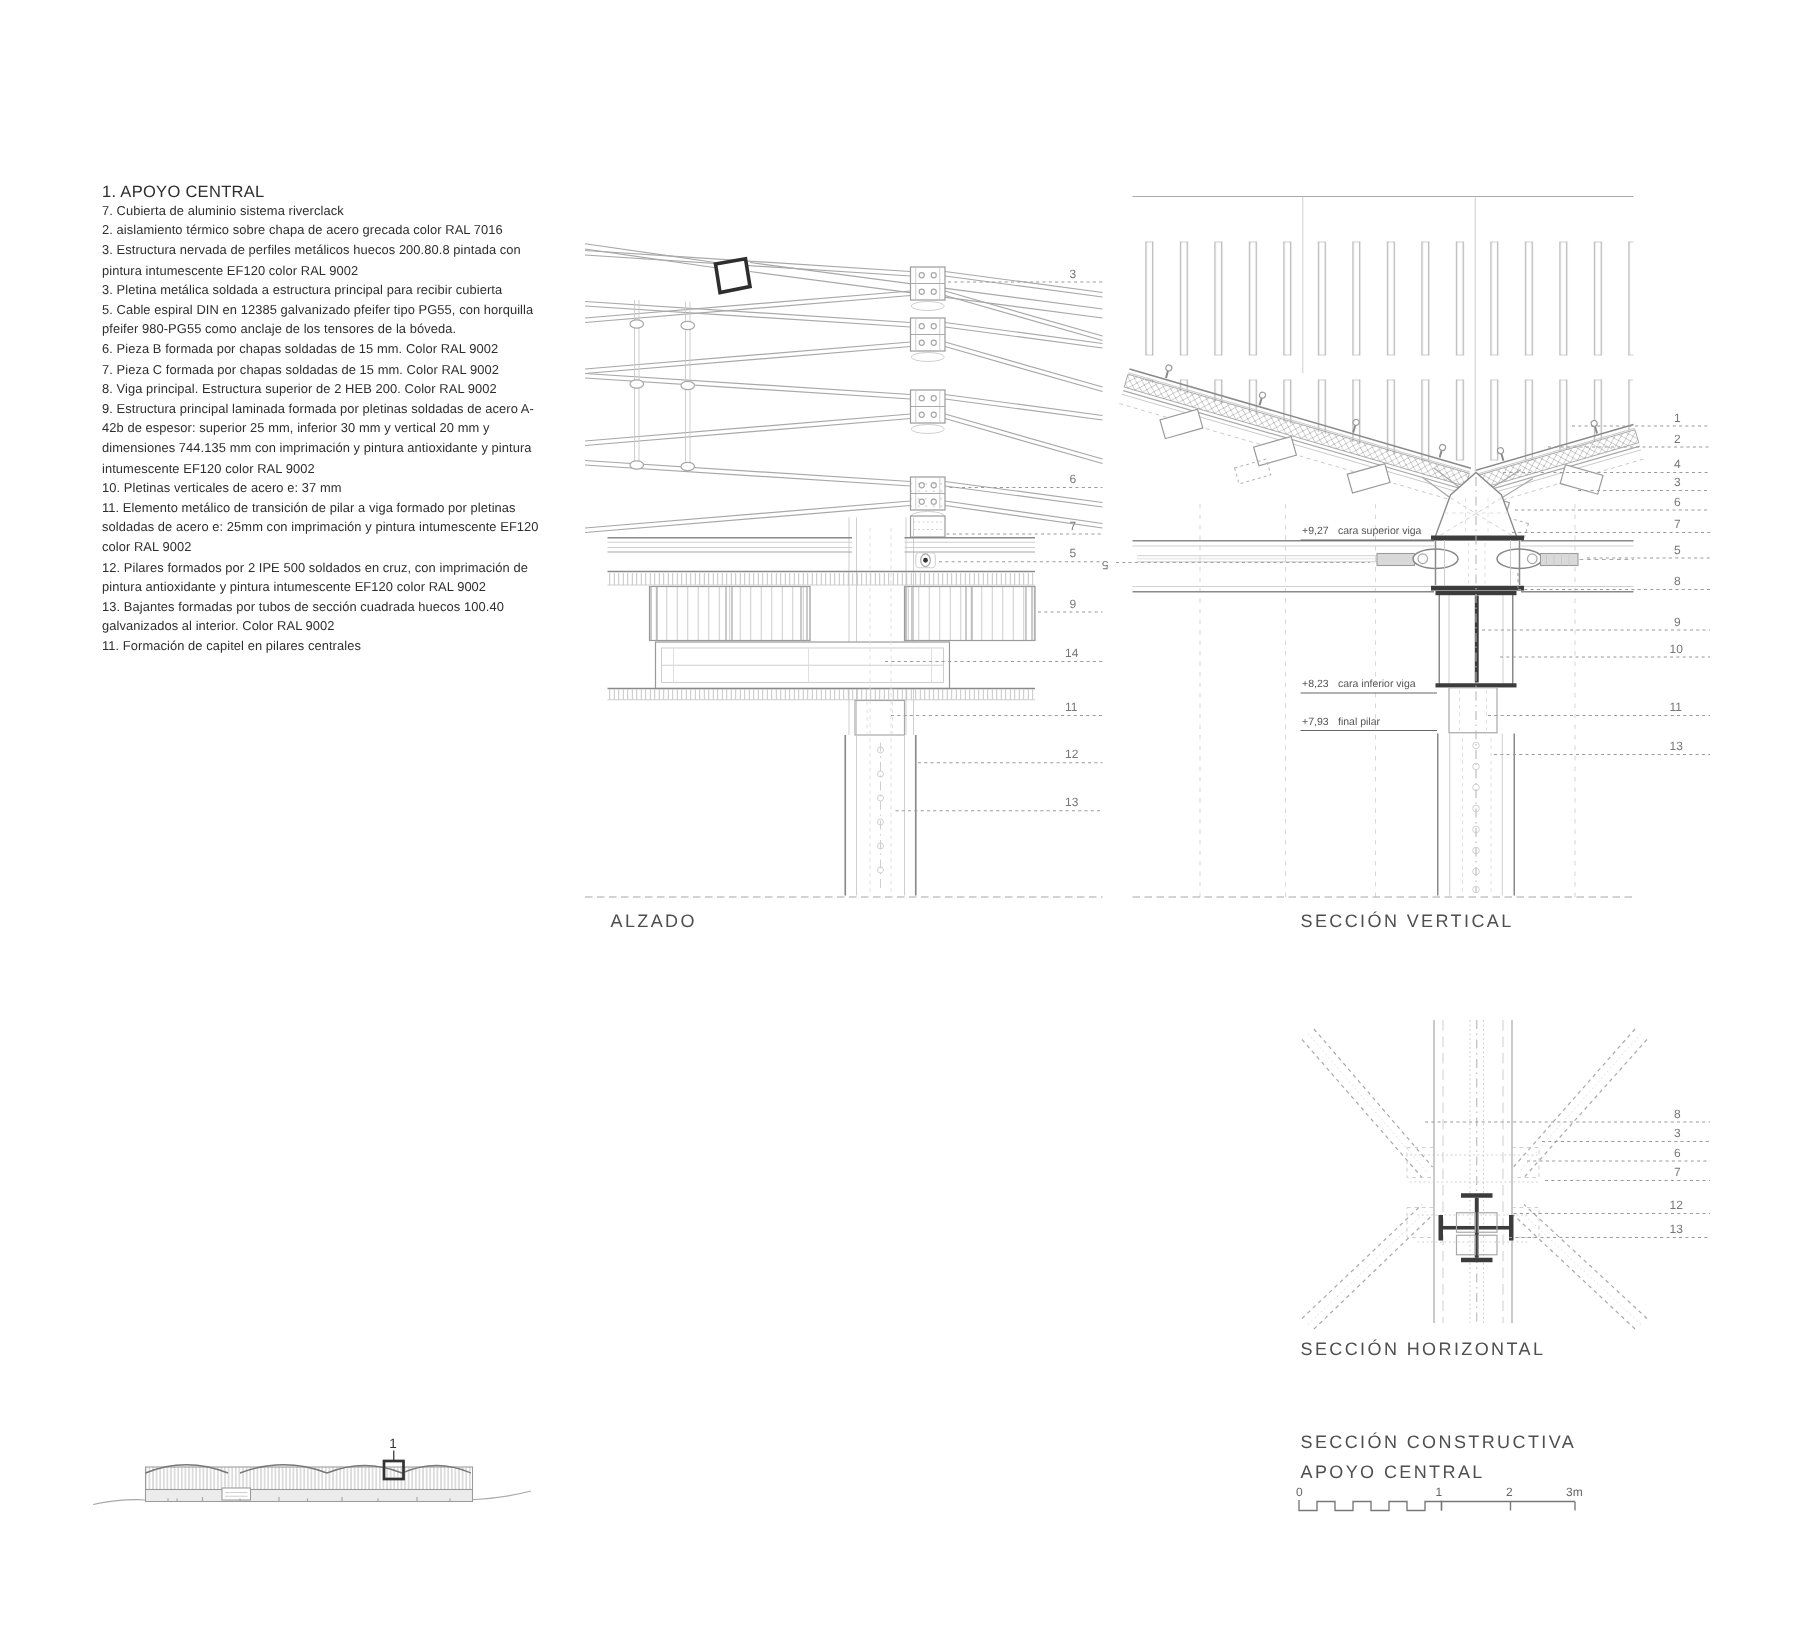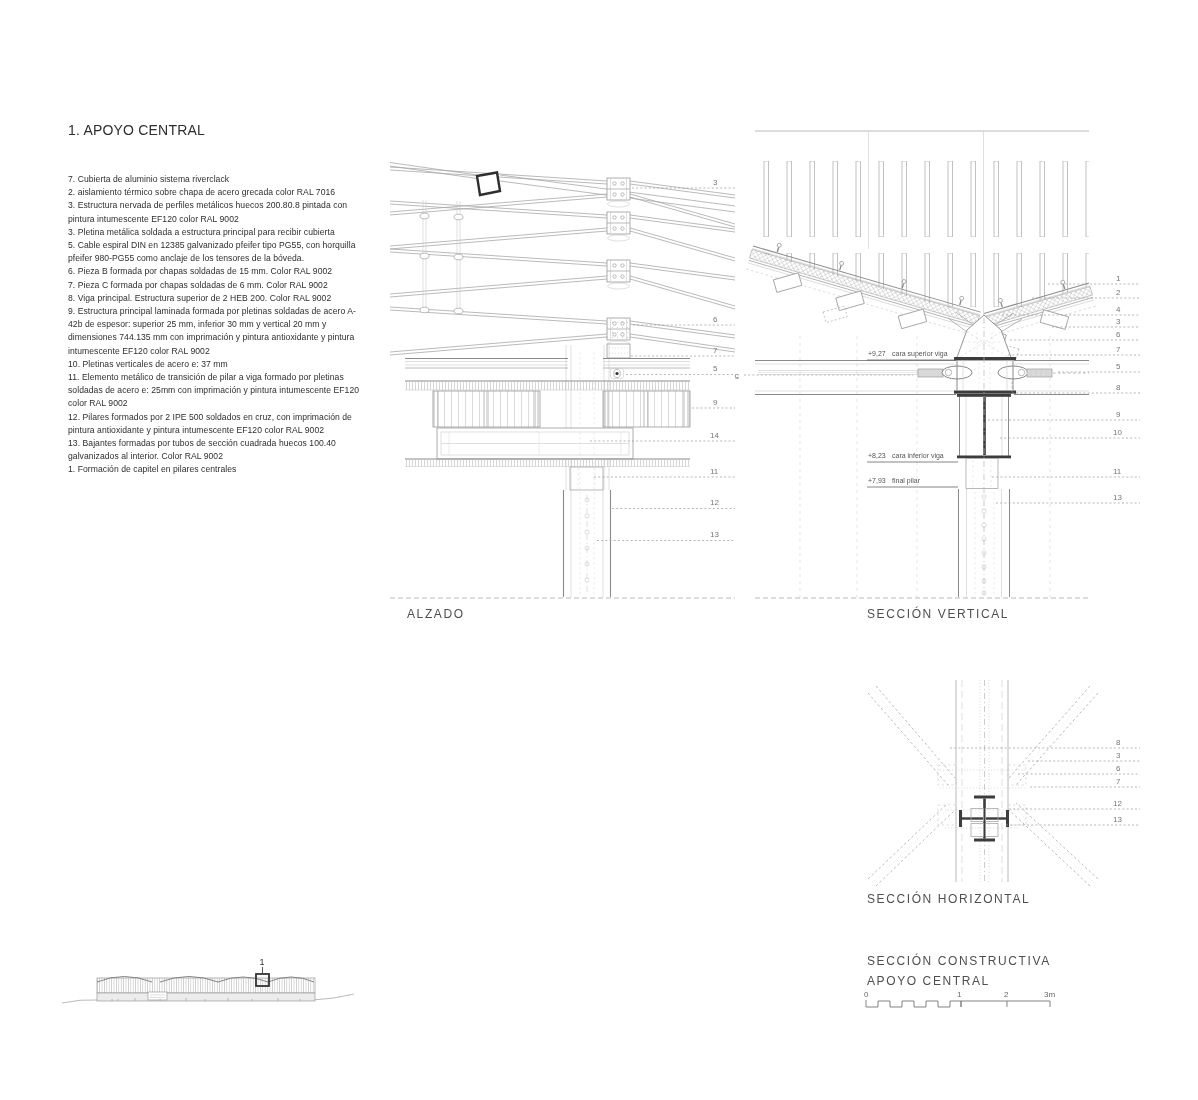--- a/index.html
+++ b/index.html
@@ -1,19 +1,19 @@
 <!DOCTYPE html>
 <html><head>
 <meta charset="utf-8">
 <style>
   html,body{margin:0;padding:0;background:#fff;}
   .page{position:relative;width:1198px;height:1100px;background:#ffffff;overflow:hidden;
         font-family:"Liberation Sans",sans-serif;}
   .legend{position:absolute;left:68px;top:122px;width:292px;color:#2e2e2e;}
-  .legend-title{font-size:14px;letter-spacing:.2px;margin-bottom:35px;}
+  .legend-title{font-size:11px;letter-spacing:.2px;margin-bottom:0;}
   .legend-item{font-size:8.6px;line-height:13.2px;letter-spacing:.05px;}
   svg text{font-family:"Liberation Sans",sans-serif;}
   .s1{stroke:#8a8a8a;stroke-width:1;fill:none}
   .s2{stroke:#a8a8a8;stroke-width:.8;fill:none}
   .s3{stroke:#c9c9c9;stroke-width:.6;fill:none}
   .s4{stroke:#dddddd;stroke-width:.6;fill:none}
   .dash{stroke-dasharray:2.5,2.5}
   .dashL{stroke-dasharray:7,4}
   .dot{stroke-dasharray:1.2,1.8}
   .grid{stroke:#d8d8d8;stroke-width:.7;fill:none;stroke-dasharray:3,4}
@@ -32,28 +32,28 @@
 
   <div class="legend">
     <div class="legend-title">1. APOYO CENTRAL</div>
     <div>
       <div class="legend-item">7. Cubierta de aluminio sistema riverclack</div>
       <div class="legend-item">2. aislamiento térmico sobre chapa de acero grecada color RAL 7016</div>
       <div class="legend-item">3. Estructura nervada de perfiles metálicos huecos 200.80.8 pintada con pintura intumescente EF120 color RAL 9002</div>
       <div class="legend-item">3. Pletina metálica soldada a estructura principal para recibir cubierta</div>
       <div class="legend-item">5. Cable espiral DIN en 12385 galvanizado pfeifer tipo PG55, con horquilla pfeifer 980-PG55 como anclaje de los tensores de la bóveda.</div>
       <div class="legend-item">6. Pieza B formada por chapas soldadas de 15 mm. Color RAL 9002</div>
-      <div class="legend-item">7. Pieza C formada por chapas soldadas de 6 mm. Color RAL 9002</div>
+      <div class="legend-item">7. Pieza C formada por chapas soldadas de 15 mm. Color RAL 9002</div>
       <div class="legend-item">8. Viga principal. Estructura superior de 2 HEB 200. Color RAL 9002</div>
       <div class="legend-item">9. Estructura principal laminada formada por pletinas soldadas de acero A-42b de espesor: superior 25 mm, inferior 30 mm y vertical 20 mm y dimensiones 744.135 mm con imprimación y pintura antioxidante y pintura intumescente EF120 color RAL 9002</div>
       <div class="legend-item">10. Pletinas verticales de acero e: 37 mm</div>
       <div class="legend-item">11. Elemento metálico de transición de pilar a viga formado por pletinas soldadas de acero e: 25mm con imprimación y pintura intumescente EF120 color RAL 9002</div>
       <div class="legend-item">12. Pilares formados por 2 IPE 500 soldados en cruz, con imprimación de pintura antioxidante y pintura intumescente EF120 color RAL 9002</div>
       <div class="legend-item">13. Bajantes formadas por tubos de sección cuadrada huecos 100.40 galvanizados al interior. Color RAL 9002</div>
-      <div class="legend-item">1. Formación de capitel en pilares centrales</div>
+      <div class="legend-item">11. Formación de capitel en pilares centrales</div>
     </div>
   </div>
 
   <svg width="1198" height="1100" viewBox="0 0 1198 1100" style="position:absolute;left:0;top:0">
     <defs>
       <pattern id="slat76" patternUnits="userSpaceOnUse" x="755" y="161" width="23" height="76">
         <rect x="9" y="0" width="4.5" height="76" fill="#fff" stroke="#b2b2b2" stroke-width=".8"></rect>
       </pattern>
       <pattern id="slat54" patternUnits="userSpaceOnUse" x="755" y="253" width="23" height="54">
         <rect x="9" y="0" width="4.5" height="54" fill="#fff" stroke="#b2b2b2" stroke-width=".8"></rect>

